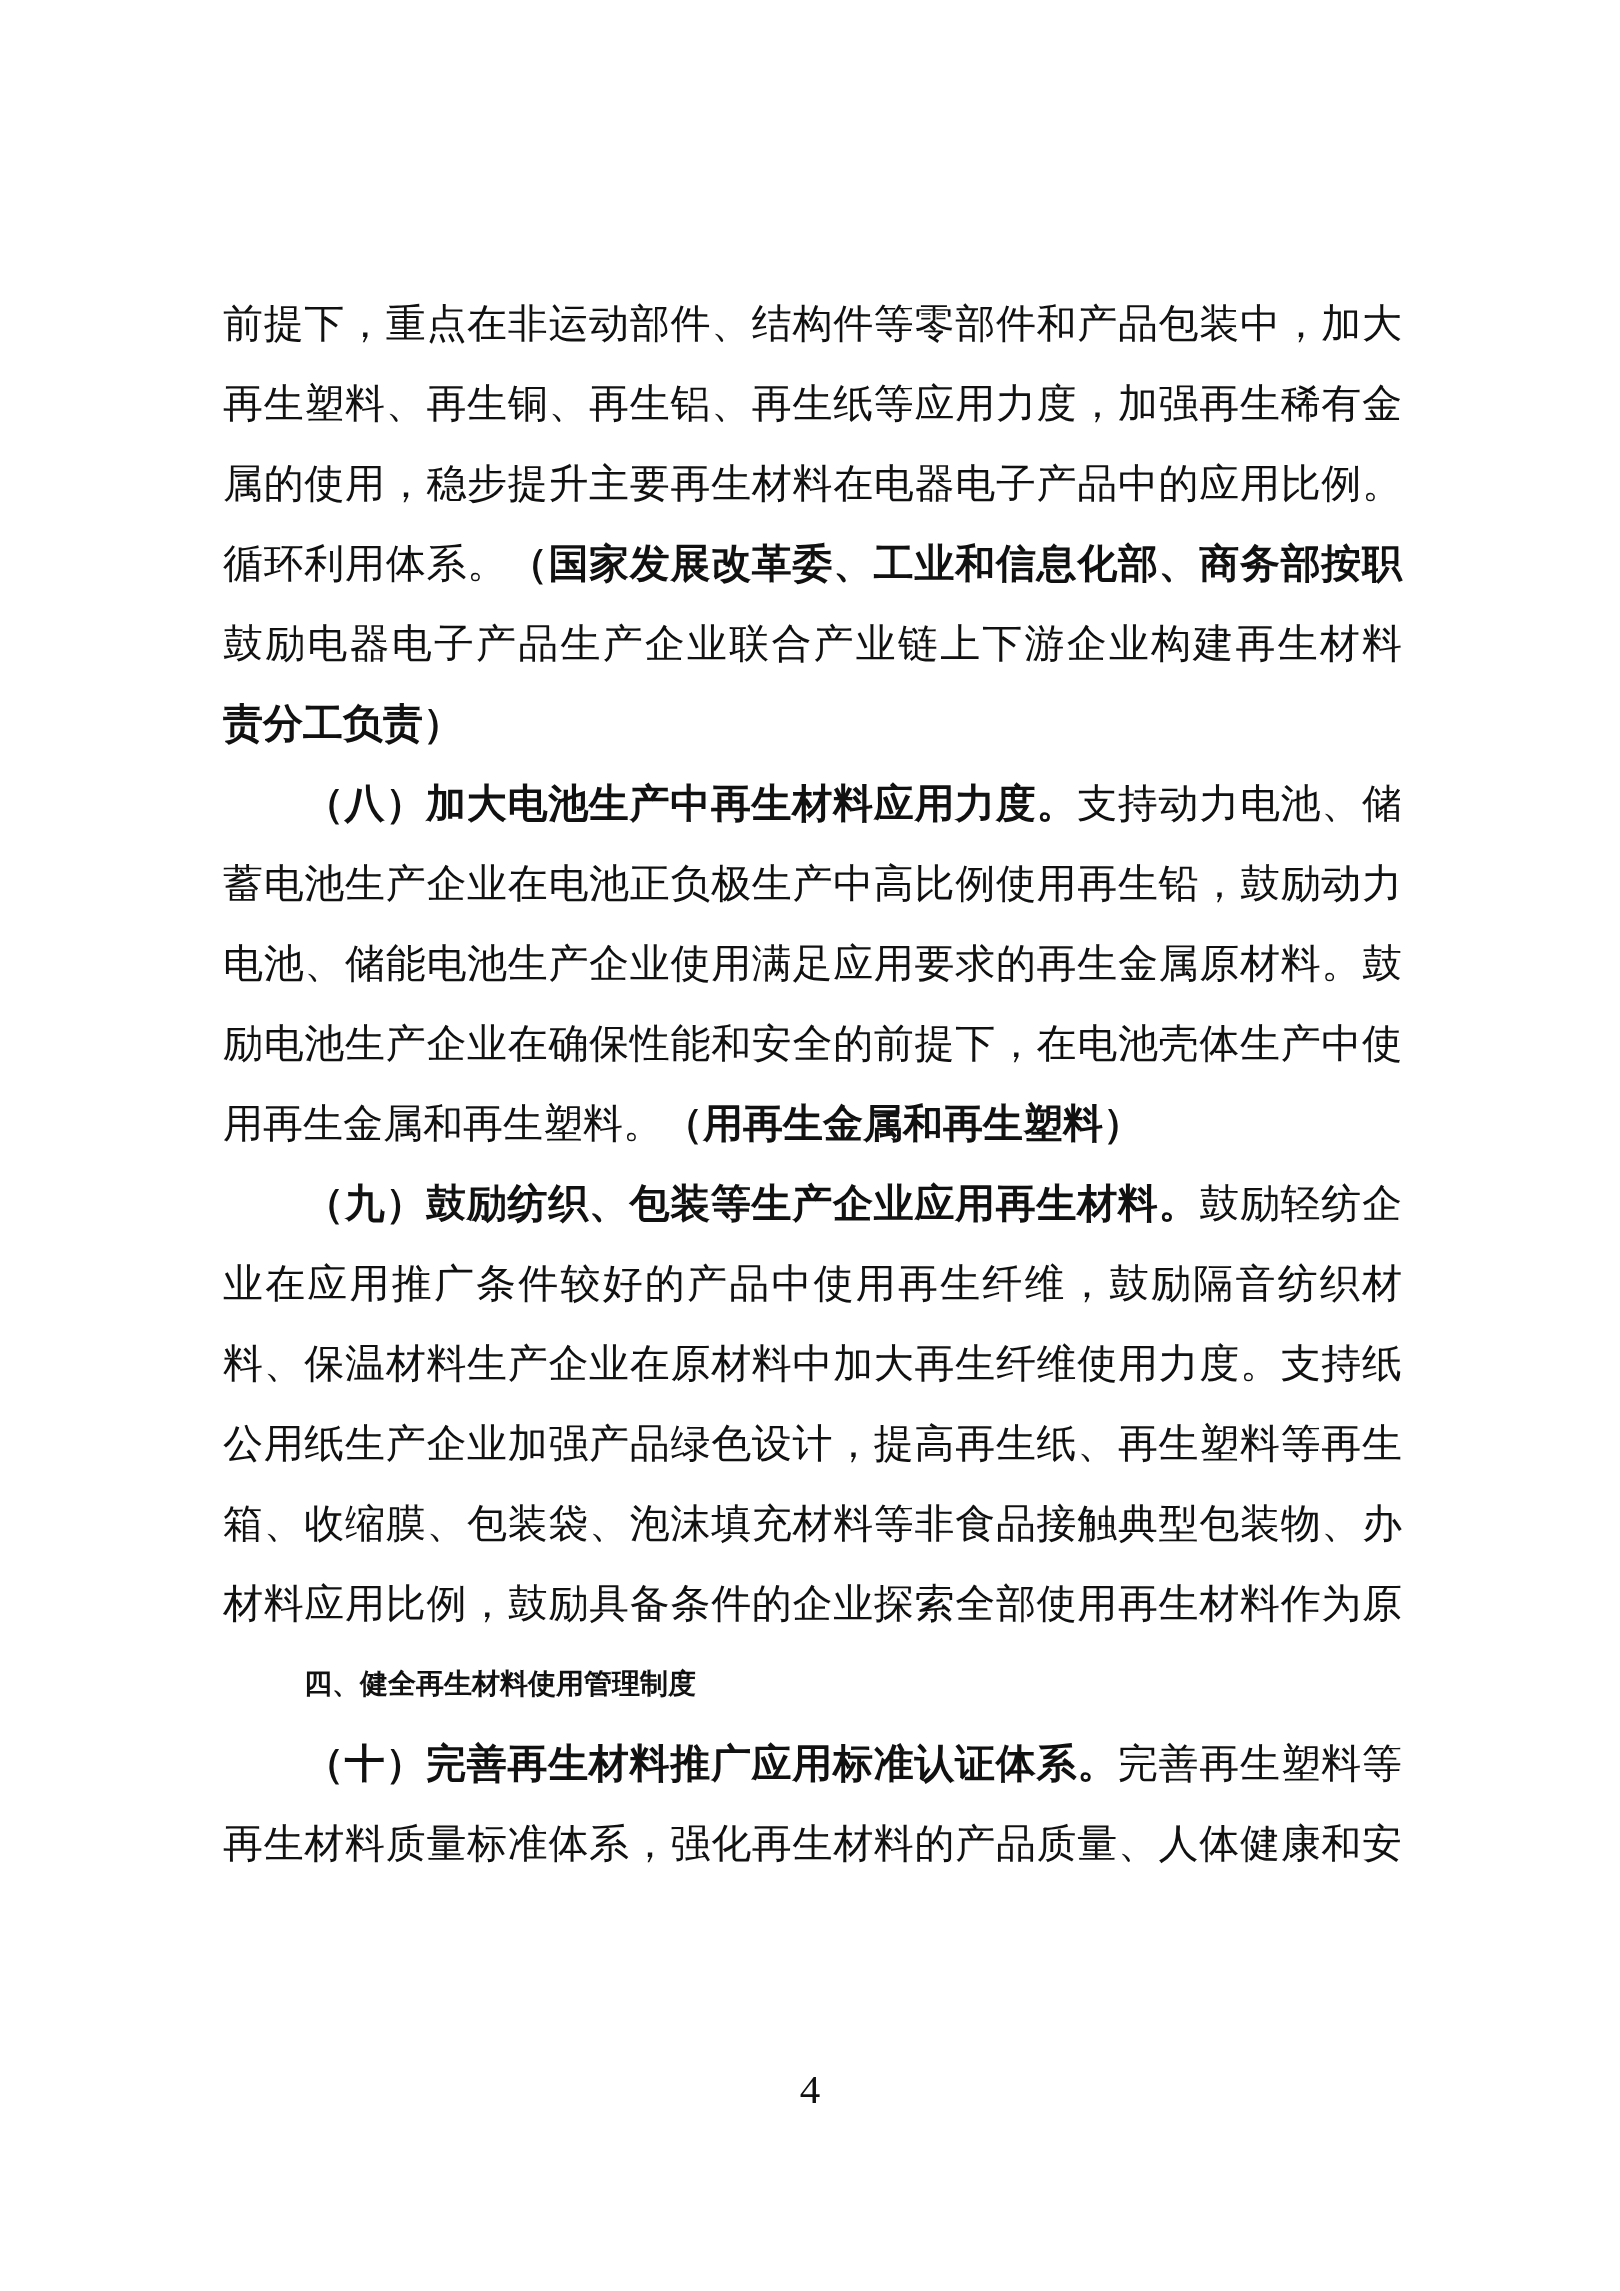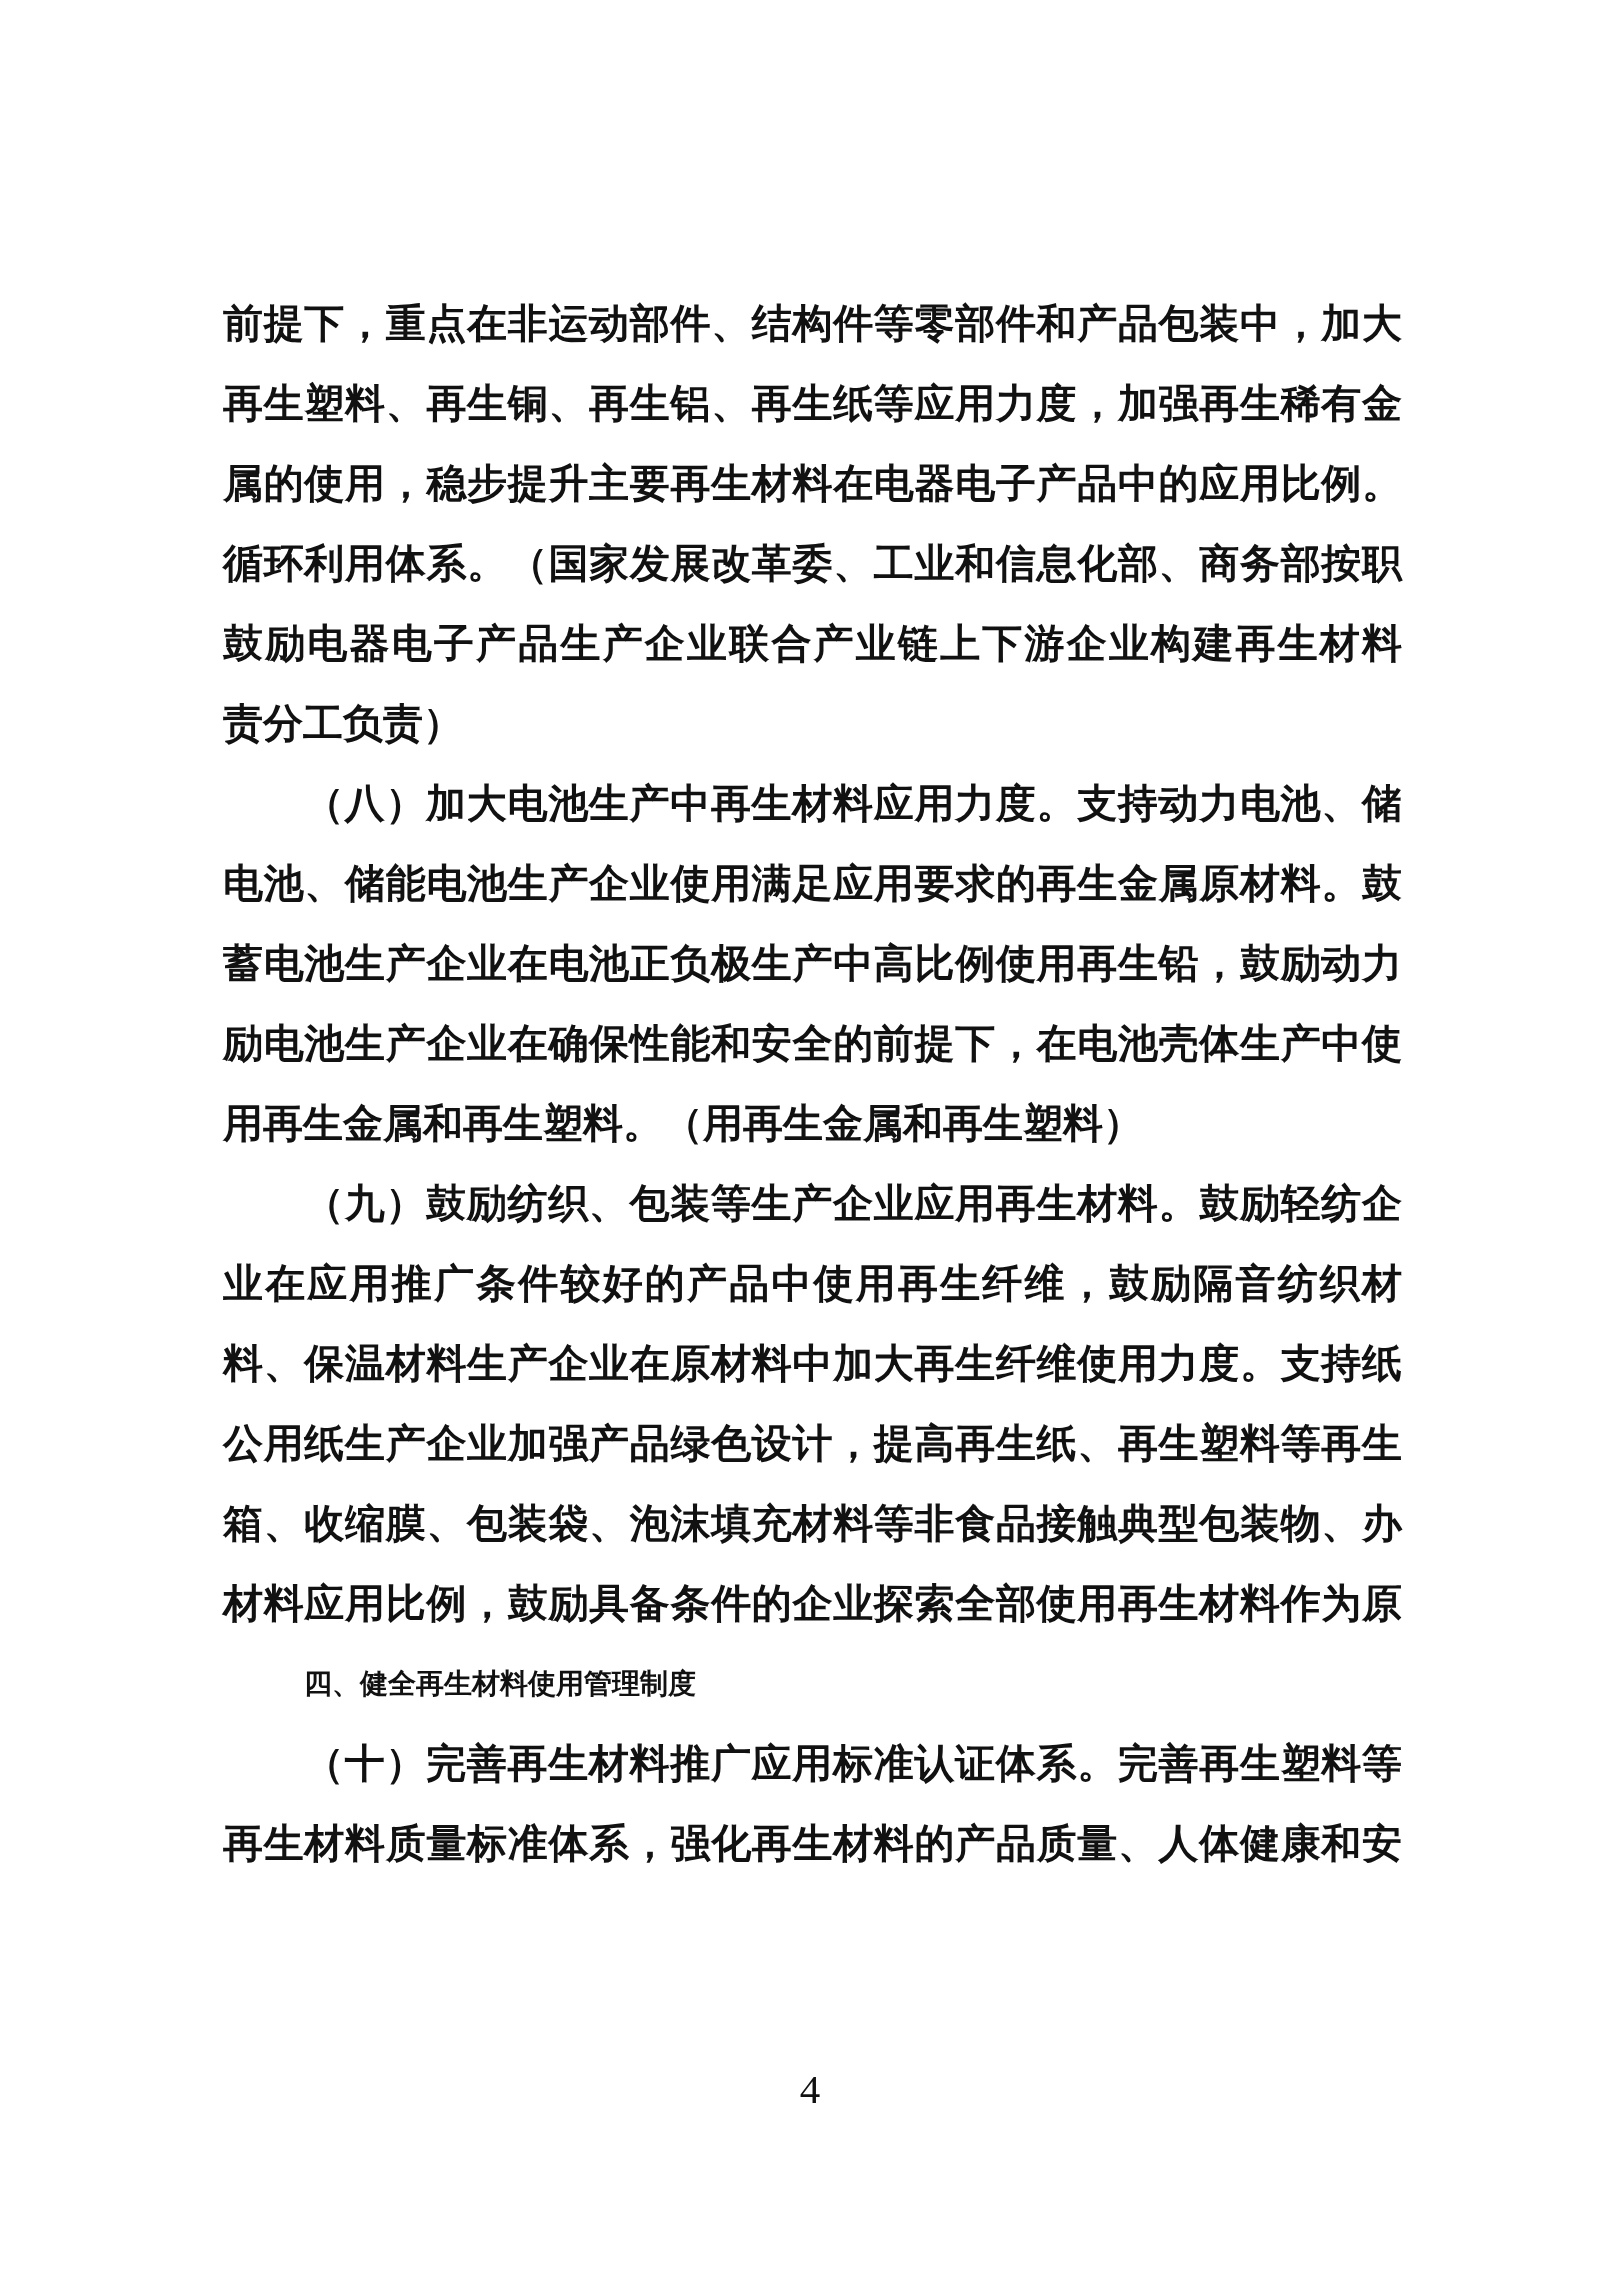--- a/index.html
+++ b/index.html
@@ -29,21 +29,21 @@
     letter-spacing: 0;
   }
   .line.justify {
     text-align: justify;
     text-align-last: justify;
   }
   .line.indent {
     text-indent: 81px;
   }
   .line .run {
-    font-weight: bold;
+    font-weight: normal;
   }
   .line .run.emph {
     font-weight: bold;
   }
   .line.heading {
     font-weight: bold;
     font-family: Liberation Sans, sans-serif;
     font-size: 28px;
   }
   .page-number {
@@ -62,22 +62,22 @@
 
 <div class="page">
   <div class="content">
       <div class="line justify"><span class="run">前提下，重点在非运动部件、结构件等零部件和产品包装中，加大</span></div>
       <div class="line justify"><span class="run">再生塑料、再生铜、再生铝、再生纸等应用力度，加强再生稀有金</span></div>
       <div class="line justify"><span class="run">属的使用，稳步提升主要再生材料在电器电子产品中的应用比例。</span></div>
       <div class="line justify"><span class="run">循环利用体系。</span><span class="run emph">（国家发展改革委、工业和信息化部、商务部按职</span></div>
       <div class="line justify"><span class="run">鼓励电器电子产品生产企业联合产业链上下游企业构建再生材料</span></div>
       <div class="line"><span class="run emph">责分工负责）</span></div>
       <div class="line justify indent"><span class="run emph">（八）加大电池生产中再生材料应用力度。</span><span class="run">支持动力电池、储</span></div>
+      <div class="line justify"><span class="run">蓄电池生产企业在电池正负极生产中高比例使用再生铅，鼓励动力</span></div>
       <div class="line justify"><span class="run">电池、储能电池生产企业使用满足应用要求的再生金属原材料。鼓</span></div>
-      <div class="line justify"><span class="run">蓄电池生产企业在电池正负极生产中高比例使用再生铅，鼓励动力</span></div>
       <div class="line justify"><span class="run">励电池生产企业在确保性能和安全的前提下，在电池壳体生产中使</span></div>
       <div class="line"><span class="run">用再生金属和再生塑料。</span><span class="run emph">（用再生金属和再生塑料）</span></div>
       <div class="line justify indent"><span class="run emph">（九）鼓励纺织、包装等生产企业应用再生材料。</span><span class="run">鼓励轻纺企</span></div>
       <div class="line justify"><span class="run">业在应用推广条件较好的产品中使用再生纤维，鼓励隔音纺织材</span></div>
       <div class="line justify"><span class="run">料、保温材料生产企业在原材料中加大再生纤维使用力度。支持纸</span></div>
       <div class="line justify"><span class="run">公用纸生产企业加强产品绿色设计，提高再生纸、再生塑料等再生</span></div>
       <div class="line justify"><span class="run">箱、收缩膜、包装袋、泡沫填充材料等非食品接触典型包装物、办</span></div>
       <div class="line justify"><span class="run">材料应用比例，鼓励具备条件的企业探索全部使用再生材料作为原</span></div>
       <div class="line indent heading"><span class="run emph">四、健全再生材料使用管理制度</span></div>
       <div class="line justify indent"><span class="run emph">（十）完善再生材料推广应用标准认证体系。</span><span class="run">完善再生塑料等</span></div>

